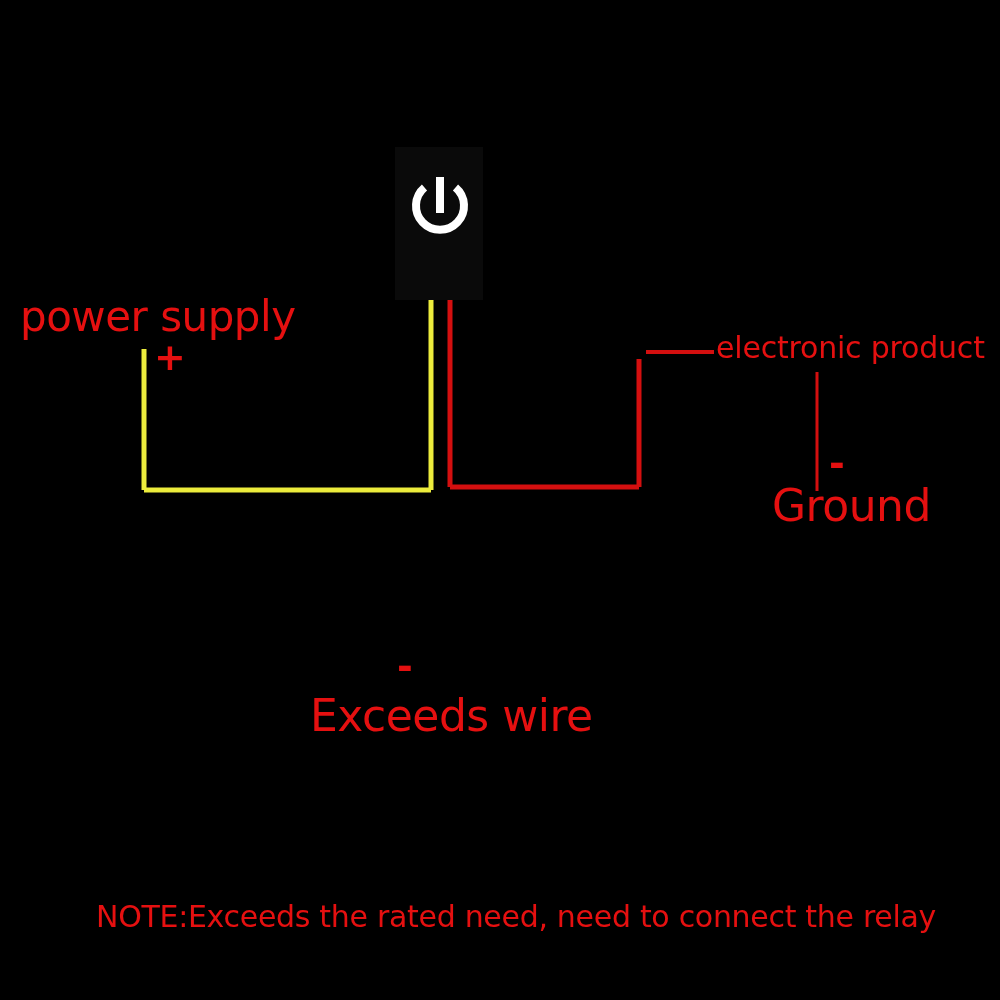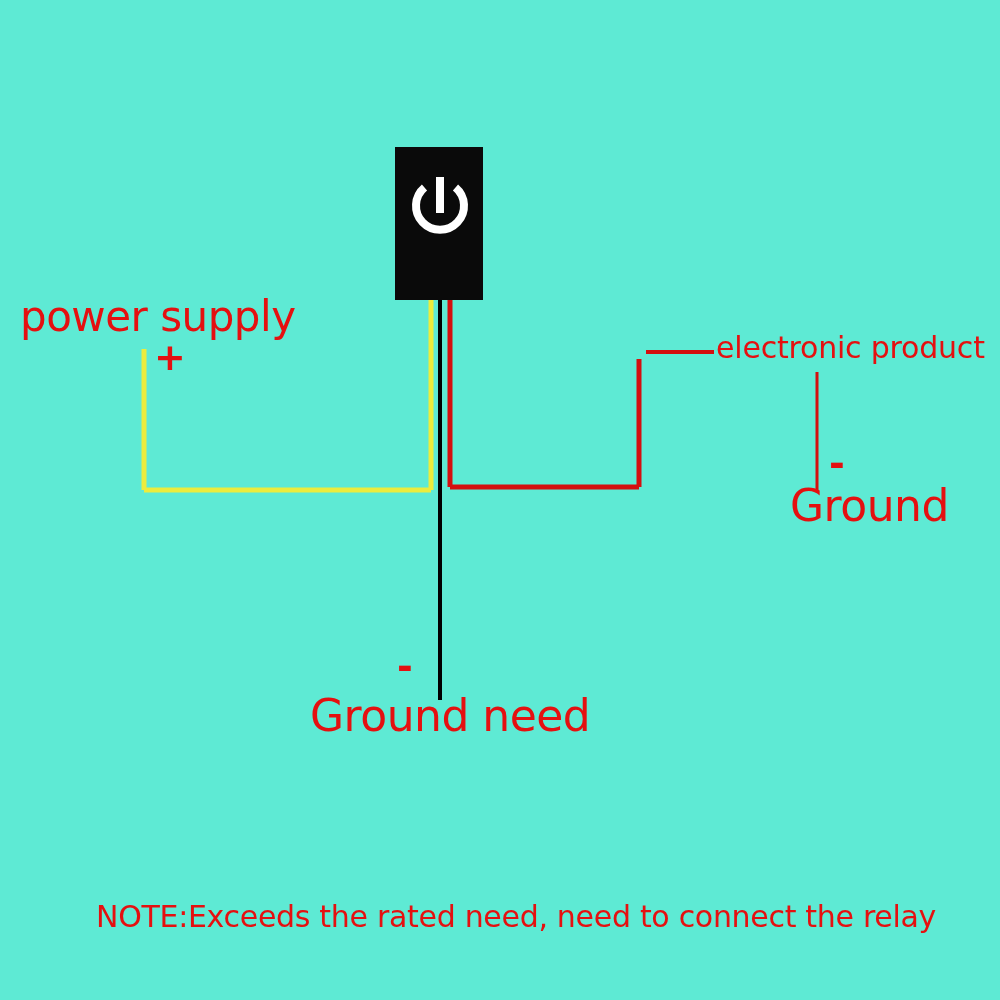--- a/index.html
+++ b/index.html
@@ -7,21 +7,21 @@
     padding: 0;
     background: #ffffff;
   }
   body {
     font-family: "Liberation Sans", sans-serif;
   }
   #canvas {
     position: relative;
     width: 1000px;
     height: 1000px;
-    background: #5eead4;
+    background: #000000;
     overflow: hidden;
   }
   #diagram-svg {
     position: absolute;
     left: 0;
     top: 0;
     width: 1000px;
     height: 1000px;
   }
   .label {
@@ -50,21 +50,21 @@
     font-size: 30px;
     letter-spacing: -0.2px;
   }
   #label-minus-ground {
     left: 829px;
     top: 444px;
     font-size: 38px;
     font-weight: 700;
   }
   #label-ground {
-    left: 790px;
+    left: 772px;
     top: 484px;
     font-size: 44px;
     letter-spacing: -0.5px;
   }
   #label-minus-ground-wire {
     left: 397px;
     top: 647px;
     font-size: 38px;
     font-weight: 700;
   }
@@ -120,17 +120,17 @@
   <div class="label" id="label-plus-supply">+</div>
 
   <div class="label" id="label-electronic-product">electronic product</div>
 
   <div class="label" id="label-minus-ground">-</div>
 
   <div class="label" id="label-ground">Ground</div>
 
   <div class="label" id="label-minus-ground-wire">-</div>
 
-  <div class="label" id="label-ground-wire">Ground need</div>
+  <div class="label" id="label-ground-wire">Exceeds wire</div>
 
   <div class="label" id="label-note">NOTE:Exceeds the rated need, need to connect the relay</div>
 
 </div>
 
 </body></html>

